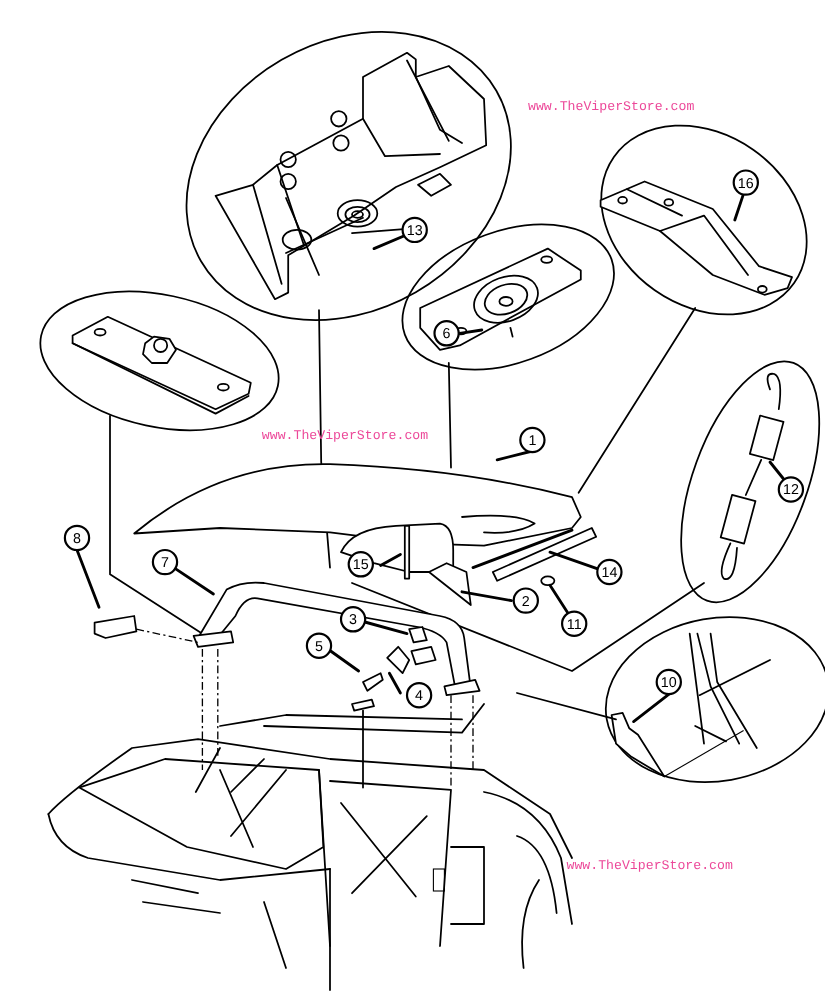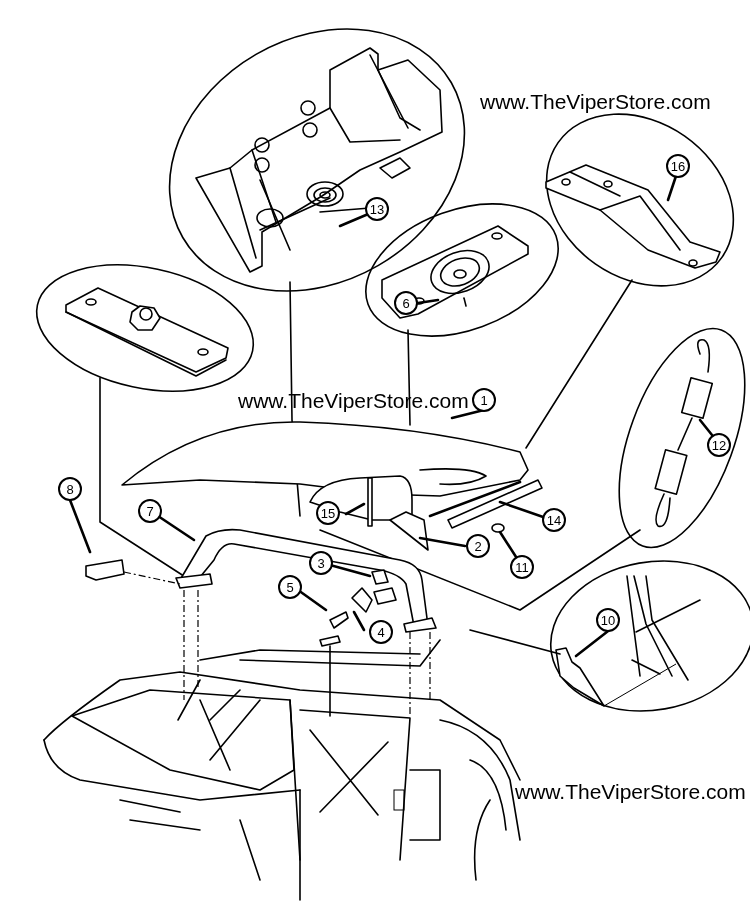--- a/index.html
+++ b/index.html
@@ -5,21 +5,21 @@
   html, body { margin:0; padding:0; background:#ffffff; }
   body { width:750px; height:911px; position:relative; overflow:hidden; font-family:"Liberation Sans", sans-serif; }
   #diagram { position:absolute; left:0; top:0; width:750px; height:911px; }
   .ln { fill:none; stroke:#000; stroke-width:1.6; stroke-linecap:round; stroke-linejoin:round; }
   .thin { fill:none; stroke:#000; stroke-width:1; }
   .thick { fill:none; stroke:#000; stroke-width:2.6; stroke-linecap:round; }
   .dash { fill:none; stroke:#000; stroke-width:1.2; stroke-dasharray:7 3 2 3; }
   .fillw { fill:#fff; stroke:#000; stroke-width:1.6; stroke-linejoin:round; }
   .callout circle { fill:#fff; stroke:#000; stroke-width:2; }
   .callout text { font-family:"Liberation Sans", sans-serif; font-size:13px; fill:#000; text-anchor:middle; dominant-baseline:central; }
-  .wm { position:absolute; font-family:Liberation Sans, sans-serif; font-size:21px; color:#000000; white-space:nowrap; }
+  .wm { position:absolute; font-family:Liberation Mono, monospace; font-size:12px; color:#ec4899; white-space:nowrap; }
 </style>
 </head>
 <body>
 
 <svg id="diagram" viewBox="0 0 750 911" xmlns="http://www.w3.org/2000/svg">
 
   <g>
     <ellipse class="ln" cx="317" cy="160" rx="155" ry="122" transform="rotate(-30 317 160)"></ellipse>
     <path class="ln" d="M196 178 L230 168 L252 150 L330 108 L330 70 L370 48 L378 54 L378 70 L408 60 L440 90 L442 132 L400 152 L360 170 L322 196 L262 232 L262 266 L250 272 Z"></path>
     <path class="ln" d="M230 168 L256 258 M252 150 L276 222 M330 108 L350 142 L400 140 M378 70 L400 118 L420 130 M260 230 L330 198"></path>

